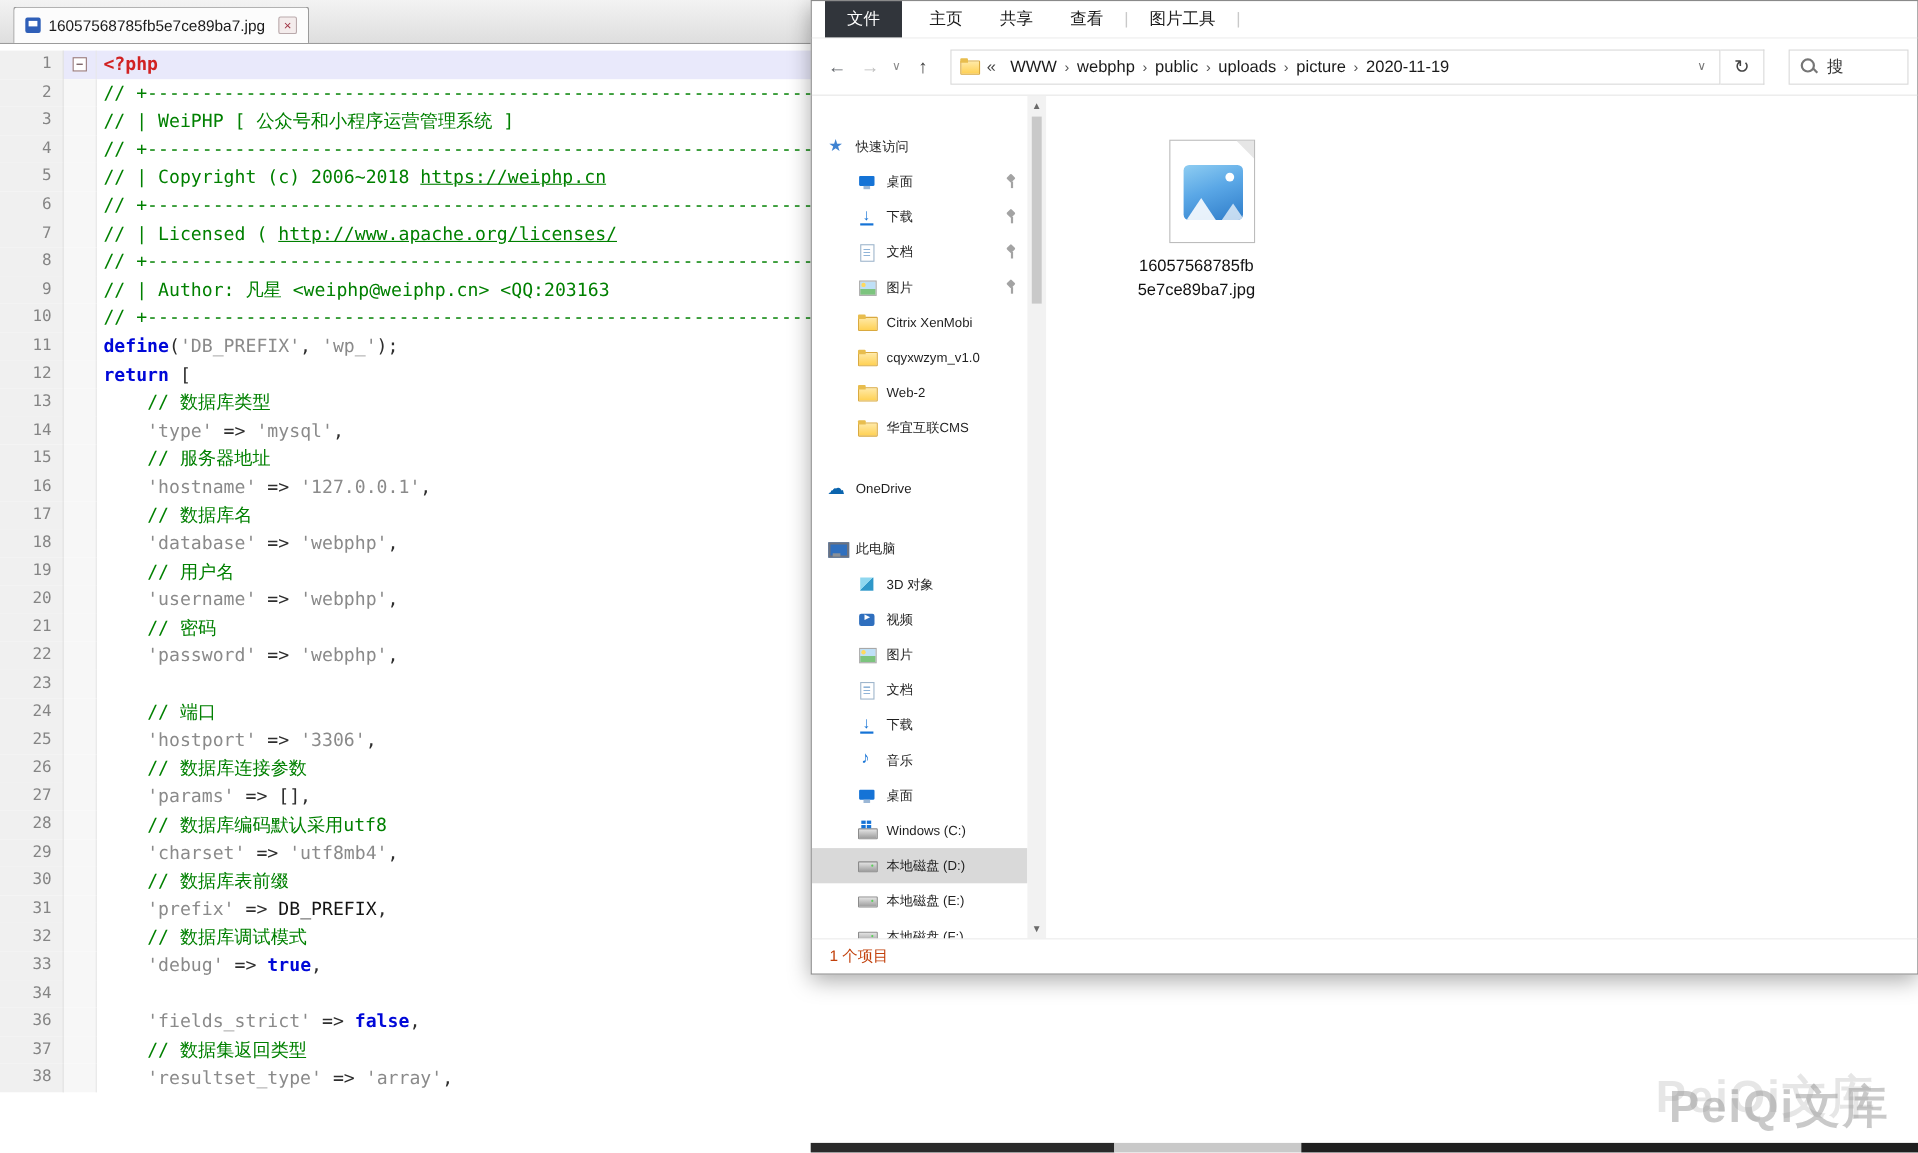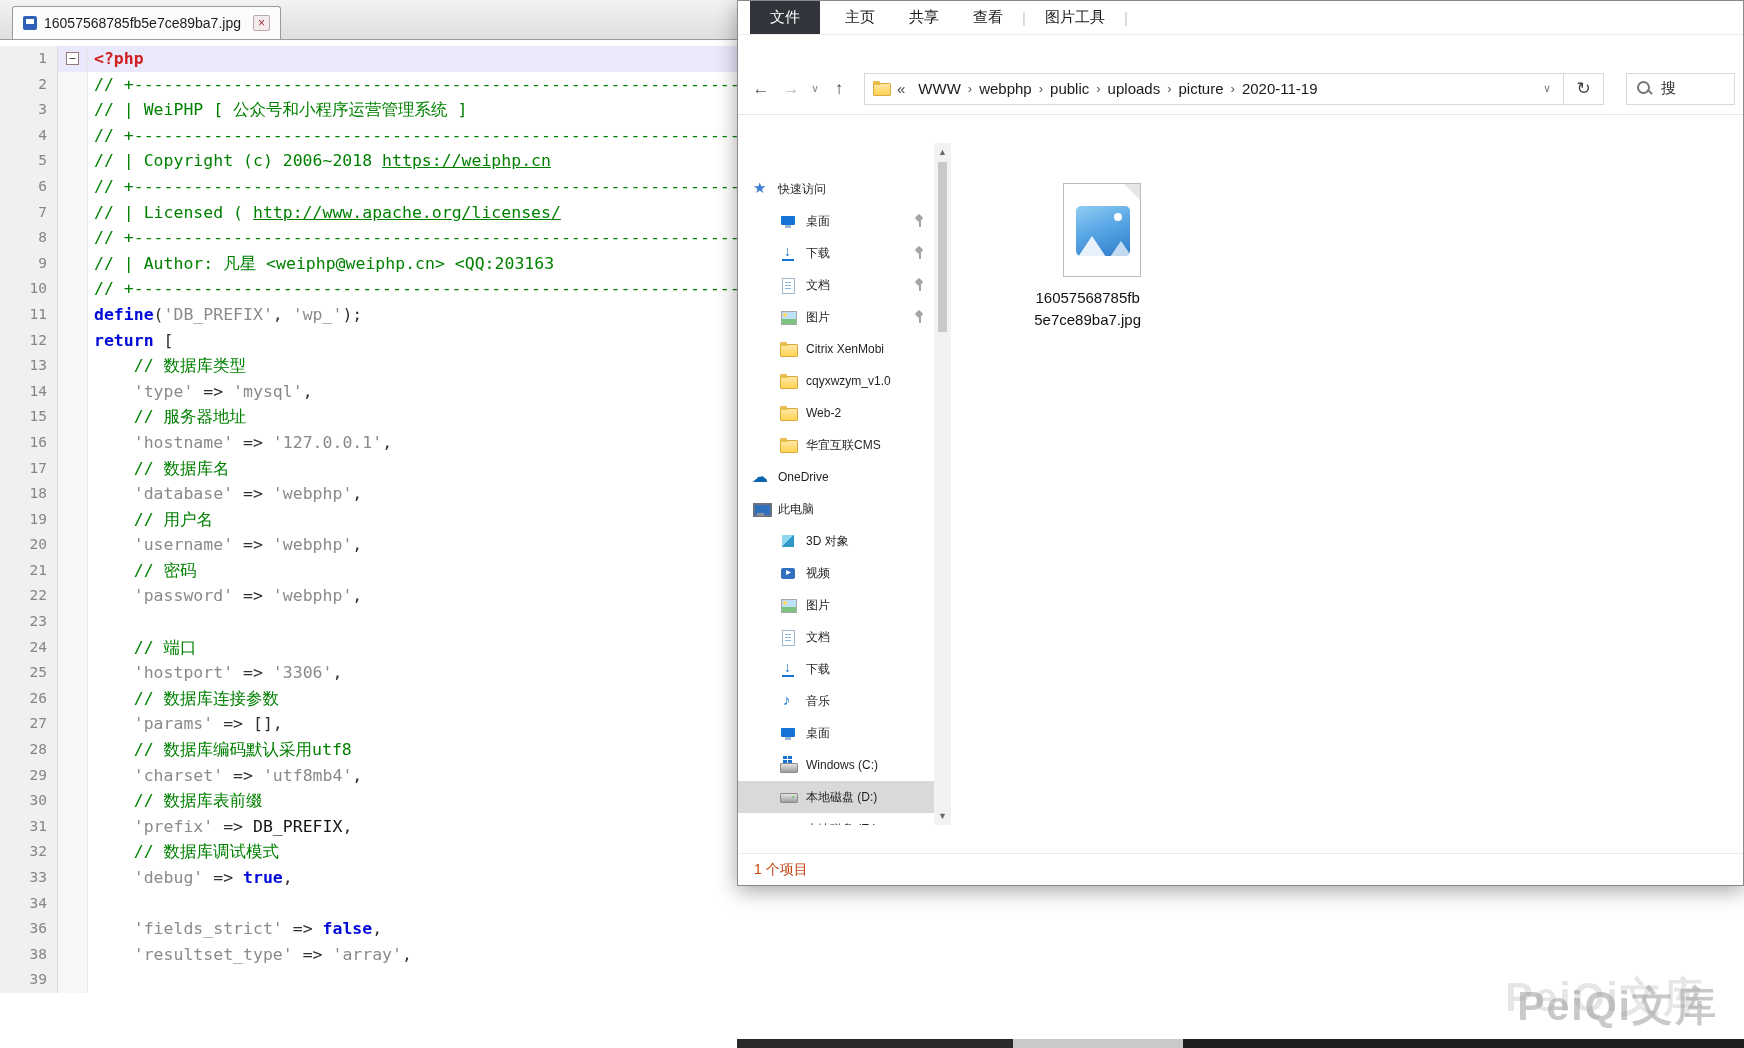--- a/index.html
+++ b/index.html
@@ -36,21 +36,21 @@
   .tok-lnk { color:#008000; text-decoration:underline; }
   .tok-kw  { color:#0008d8; font-weight:bold; }
   .tok-str { color:#8a8a8a; }
   .tok-op  { color:#2e2e2e; }
   .tok-id  { color:#141414; }
   .tok-txt { color:#141414; }
 
   
   .explorer { position:absolute; left:737px; top:0; width:1007px; height:886px; background:#fff;
               border:1px solid #8a8a8a; box-shadow:0 5px 20px rgba(0,0,0,.35);
-              display:flex; flex-direction:column;gap:28px; }
+              display:flex; flex-direction:column; }
   .menubar { height:34px; display:flex; align-items:stretch; border-bottom:1px solid #ededed;
              font-size:15px; color:#1a1a1a; padding-left:12px; }
   .m-file { background:#31353b; color:#fff; padding:0 20px; display:flex; align-items:center; margin-right:8px; }
   .m-item { display:flex; align-items:center; padding:0 17px; }
   .msep { display:flex; align-items:center; color:#c9c9c9; padding:0 2px; }
 
   .addrbar { height:52px; display:flex; align-items:center; border-bottom:1px solid #e6e6e6;
              padding:0 8px; font-size:15px; }
   .navbtn { width:30px; text-align:center; font-size:17px; }
   .back { color:#5f6368; }
@@ -71,21 +71,21 @@
   .ic-mag { width:15px; height:15px; position:relative; flex:0 0 15px; }
   .ic-mag::before { content:""; position:absolute; left:0; top:0; width:9px; height:9px;
                     border:2px solid #767676; border-radius:50%; }
   .ic-mag::after { content:""; position:absolute; left:10px; top:10px; width:6px; height:2px;
                    background:#767676; transform:rotate(45deg); }
 
   .ebody { flex:1; display:flex; min-height:0; }
   .sidebar { width:196px; padding-top:30px; font-size:12px; color:#1f1f1f; overflow:hidden; }
   .sb-item { height:32px; display:flex; align-items:center; gap:9px; padding-left:14px; position:relative; }
   .sb-item.indent1 { padding-left:42px; }
-  .sb-item.gap { margin-top:0; }
+  .sb-item.gap { margin-top:23px; }
   .sb-item.selected { background:#d9d9d9; }
   .sb-label { white-space:nowrap; }
 
   .ic { width:17px; height:17px; position:relative; flex:0 0 17px; display:inline-block; }
   .ic-star::before { content:"★"; position:absolute; left:1px; top:-2px; color:#3f83d2; font-size:15px; }
   .ic-desktop::before { content:""; position:absolute; left:1px; top:3px; width:14px; height:9px;
                         background:#1573d6; border-radius:1px; }
   .ic-desktop::after { content:""; position:absolute; left:5px; top:12px; width:6px; height:3px; background:#9bb7d6; }
   .ic-download::before { content:"↓"; position:absolute; left:4px; top:-2px; color:#1573d6;
                          font-weight:bold; font-size:14px; }
@@ -350,28 +350,28 @@
           <span class="ln">34</span>
           <span class="fold"></span>
           <span class="code"></span>
         </div>
         <div class="code-row">
           <span class="ln">36</span>
           <span class="fold"></span>
           <span class="code"><span class="tok-txt">    </span><span class="tok-str">'fields_strict'</span><span class="tok-op"> =&gt; </span><span class="tok-kw">false</span><span class="tok-op">,</span></span>
         </div>
         <div class="code-row">
+          <span class="ln">37</span>
+          <span class="fold"></span>
+          <span class="code"><span class="tok-txt">    </span><span class="tok-com">// 数据集返回类型</span></span>
+        </div>
+        <div class="code-row">
           <span class="ln">38</span>
           <span class="fold"></span>
           <span class="code"><span class="tok-txt">    </span><span class="tok-str">'resultset_type'</span><span class="tok-op"> =&gt; </span><span class="tok-str">'array'</span><span class="tok-op">,</span></span>
-        </div>
-        <div class="code-row">
-          <span class="ln">39</span>
-          <span class="fold"></span>
-          <span class="code"></span>
         </div>
       </div>
   </div>
 
   <div class="explorer">
 
     <div class="menubar">
       <span class="m-file">文件</span>
       <span style="display:flex;align-items:stretch;">
           <span class="m-item">主页</span>

